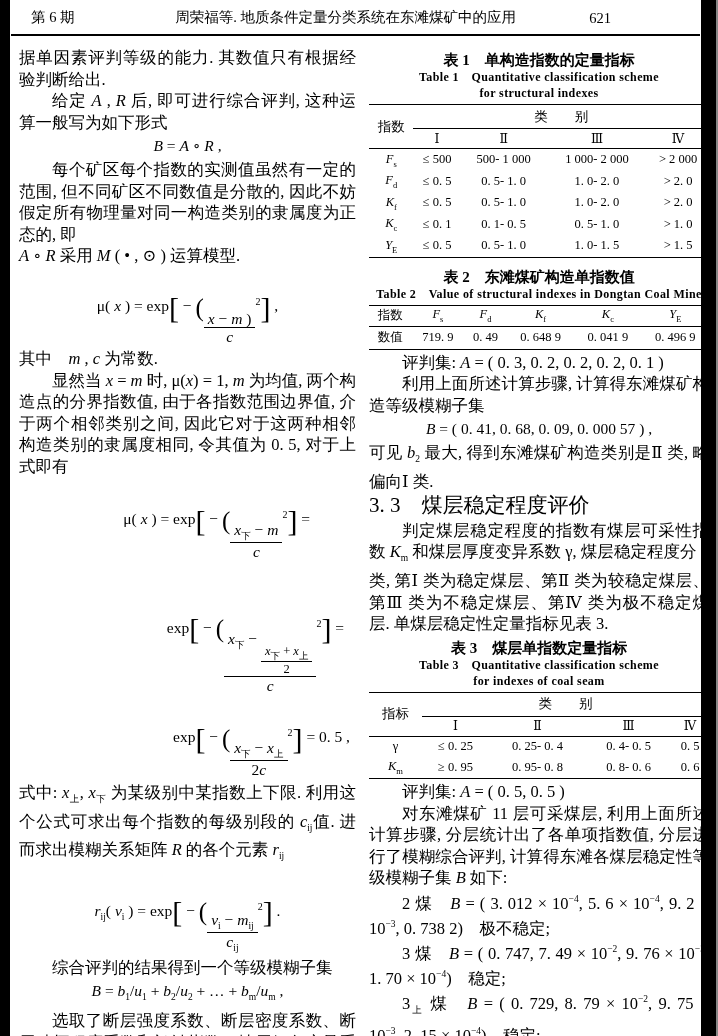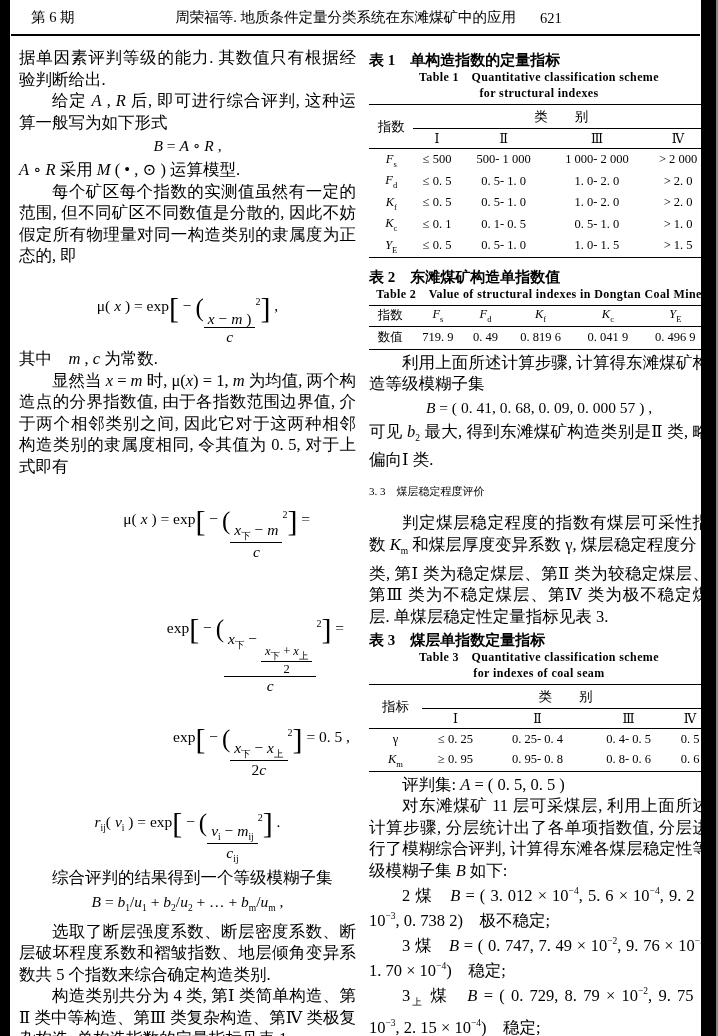--- a/index.html
+++ b/index.html
@@ -7,50 +7,50 @@
         color:#000;font-family:"Liberation Serif","DejaVu Serif",serif;}
   .bar{position:absolute;top:0;height:100%;background:#000;z-index:9;}
   .bar-left{left:0;width:10px;}
   .bar-right{right:0;width:15px;}
 
   
   .hdr{display:flex;align-items:flex-end;margin:8px 16px 0 11px;padding:0 40px 7px 20px;
        border-bottom:2px solid #000;font-size:14.5px;}
   .hdr .issue{width:120px;}
   .hdr .title{flex:1;text-align:center;}
-  .hdr .pno{width:120px;text-align:left;}
+  .hdr .pno{width:120px;text-align:center;}
 
   
   .cols{display:flex;gap:13px;margin:11px 0 0 19px;}
   .col{width:337px;flex:0 0 auto;}
   .col-r{width:340px;position:relative;}
 
   .para{font-size:16.5px;line-height:21.5px;text-align:justify;margin:0;}
   .ind{text-indent:2em;}
-  .sech{font-size:11px;line-height:21.5px;margin:10px 0;}
+  .sech{font-size:21px;line-height:21.5px;margin:3px 0;}
   sub{font-size:9.5px;}
   sup{font-size:9.5px;}
   i{font-family:"Liberation Serif","DejaVu Serif",serif;}
 
   
   .fml{font-size:15.5px;line-height:20px;text-align:center;margin:3px 0;}
   .frac{display:inline-block;vertical-align:middle;text-align:center;line-height:1.12;margin-top:40px;}
   .frac .n{display:block;padding:0 4px;}
   .frac .d{display:block;border-top:1px solid #000;padding:0 4px;}
   .frac .n .frac{font-size:12.5px;}
   .bk{font-size:30px;font-weight:300;vertical-align:middle;line-height:0;}
   .pr{font-size:25px;font-weight:300;vertical-align:middle;line-height:0;}
   .fml sup{font-size:10px;}
   .f3 .fline{text-align:right;margin:4px 0;}
   .f3 .fl1{padding-right:46px;}
   .f3 .fl2{padding-right:12px;}
   .f3 .fl3{padding-right:6px;}
 
   
-  .capzh{font-weight:bold;font-size:15px;line-height:18px;margin-top:4px;}
+  .capzh{text-align:center;font-weight:bold;font-size:15px;line-height:18px;margin-top:4px;}
   .capen{text-align:center;font-weight:bold;font-size:12px;line-height:16px;
          letter-spacing:0.4px;}
 
   
   .ptable{width:100%;border-collapse:collapse;border-top:1.5px solid #000;
           border-bottom:1.5px solid #000;font-size:12.5px;margin:3px 0 2px 0;}
   .ptable td{text-align:center;padding:2.5px 1px;white-space:nowrap;}
   .ptable sub{font-size:8.5px;}
   .ptable .cidx{border-bottom:1px solid #000;font-size:13.5px;}
   .ptable .cgrp{border-bottom:1px solid #000;font-size:13.5px;}
@@ -71,42 +71,43 @@
   </div>
 
   <div class="cols">
 
     <div class="col col-l">
       <p class="para">据单因素评判等级的能力. 其数值只有根据经验判断给出.</p>
       <p class="para ind">给定 <i>A</i> , <i>R</i> 后, 即可进行综合评判, 这种运算一般写为如下形式</p>
 
       <div class="fml"><i>B</i> = <i>A</i> ∘ <i>R</i> ,</div>
 
+      <p class="para ind">每个矿区每个指数的实测值虽然有一定的范围, 但不同矿区不同数值是分散的, 因此不妨假定所有物理量对同一构造类别的隶属度为正态的, 即</p>
       <p class="para"><i>A</i> ∘ <i>R</i> 采用 <i>M</i> ( • , ⊙ ) 运算模型.</p>
-      <p class="para ind">每个矿区每个指数的实测值虽然有一定的范围, 但不同矿区不同数值是分散的, 因此不妨假定所有物理量对同一构造类别的隶属度为正态的, 即</p>
 
       <div class="fml">
         <span>μ( <i>x</i> ) = exp</span><span class="bk">[</span> <span>−</span> <span class="pr">(</span><span class="frac"><span class="n"><i>x</i> −  <i>m</i> )</span><span class="d"><i>c</i></span></span><sup>2</sup><span class="bk">]</span> <span>,</span>
       </div>
 
       <p class="para">其中　<i>m</i> , <i>c</i> 为常数.</p>
       <p class="para ind">显然当 <i>x</i> = <i>m</i> 时, μ(<i>x</i>) = 1, <i>m</i> 为均值, 两个构造点的分界指数值, 由于各指数范围边界值, 介于两个相邻类别之间, 因此它对于这两种相邻构造类别的隶属度相同, 令其值为 0. 5, 对于上式即有</p>
 
       <div class="fml f3">
         <div class="fline fl1">
           <span>μ( <i>x</i> ) = exp</span><span class="bk">[</span> <span>−</span> <span class="pr">(</span><span class="frac"><span class="n"><i>x</i><sub>下</sub> −  <i>m</i></span><span class="d"><i>c</i></span></span><sup>2</sup><span class="bk">]</span> <span>=</span>
         </div>
         <div class="fline fl2">
           <span>exp</span><span class="bk">[</span> <span>−</span> <span class="pr">(</span><span class="frac"><span class="n"><span><i>x</i><sub>下</sub> −</span> <span class="frac"><span class="n"><i>x</i><sub>下</sub> +  <i>x</i><sub>上</sub></span><span class="d">2</span></span></span><span class="d"><i>c</i></span></span><sup>2</sup><span class="bk">]</span> <span>=</span>
         </div>
         <div class="fline fl3">
           <span>exp</span><span class="bk">[</span> <span>−</span> <span class="pr">(</span><span class="frac"><span class="n"><i>x</i><sub>下</sub> −  <i>x</i><sub>上</sub></span><span class="d">2<i>c</i></span></span><sup>2</sup><span class="bk">]</span> <span>=  0. 5 ,</span>
         </div>
       </div>
 
+      <p class="para">式中: <i>x</i><sub>上</sub>, <i>x</i><sub>下</sub> 为某级别中某指数上下限. 利用这个公式可求出每个指数的每级别段的 <i>c</i><sub>ij</sub>值. 进而求出模糊关系矩阵 <i>R</i> 的各个元素 <i>r</i><sub>ij</sub></p>
 
       <div class="fml">
         <span><i>r</i><sub>ij</sub>( <i>v</i><sub>i</sub> ) =  exp</span><span class="bk">[</span> <span>−</span> <span class="pr">(</span><span class="frac"><span class="n"><i>v</i><sub>i</sub> −  <i>m</i><sub>ij</sub></span><span class="d"><i>c</i><sub>ij</sub></span></span><sup>2</sup><span class="bk">]</span> <span>.</span>
       </div>
 
       <p class="para ind">综合评判的结果得到一个等级模糊子集</p>
       <div class="fml"><i>B</i> = <i>b</i><sub>1</sub>/<i>u</i><sub>1</sub> + <i>b</i><sub>2</sub>/<i>u</i><sub>2</sub> + … + <i>b</i><sub>m</sub>/<i>u</i><sub>m</sub> ,</div>
       <p class="para ind">选取了断层强度系数、断层密度系数、断层破坏程度系数和褶皱指数、地层倾角变异系数共 5 个指数来综合确定构造类别.</p>
       <p class="para ind">构造类别共分为 4 类, 第Ⅰ 类简单构造、第Ⅱ 类中等构造、第Ⅲ 类复杂构造、第Ⅳ 类极复杂构造. 单构造指数的定量指标见表 1 .</p>
 
@@ -175,27 +176,28 @@
               <td><i>F</i><sub>s</sub></td>
               <td><i>F</i><sub>d</sub></td>
               <td><i>K</i><sub>f</sub></td>
               <td><i>K</i><sub>c</sub></td>
               <td><i>Y</i><sub>E</sub></td>
             </tr>
             <tr>
               <td>数值</td>
               <td>719. 9</td>
               <td>0. 49</td>
-              <td>0. 819 6</td>
+              <td>0. 648 9</td>
               <td>0. 041 9</td>
               <td>0. 496 9</td>
             </tr>
           </tbody>
         </table>
 
+      <p class="para ind">评判集: <i>A</i> = ( 0. 3, 0. 2, 0. 2, 0. 2, 0. 1 )</p>
       <p class="para ind">利用上面所述计算步骤, 计算得东滩煤矿构造等级模糊子集</p>
       <div class="fml"><i>B</i> =  ( 0. 41, 0. 68, 0. 09, 0. 000 57 )  ,</div>
       <p class="para">可见 <i>b</i><sub>2</sub> 最大, 得到东滩煤矿构造类别是Ⅱ 类, 略偏向Ⅰ 类.</p>
       <p class="sech">3. 3　煤层稳定程度评价</p>
       <p class="para ind">判定煤层稳定程度的指数有煤层可采性指数 <i>K</i><sub>m</sub> 和煤层厚度变异系数 γ, 煤层稳定程度分 4 类, 第Ⅰ 类为稳定煤层、第Ⅱ 类为较稳定煤层、第Ⅲ 类为不稳定煤层、第Ⅳ 类为极不稳定煤层. 单煤层稳定性定量指标见表 3.</p>
 
       <div class="capzh">表 3　煤层单指数定量指标</div>
       <div class="capen">Table 3　Quantitative classification scheme</div>
       <div class="capen">for indexes of coal seam</div>
       <table class="ptable">

